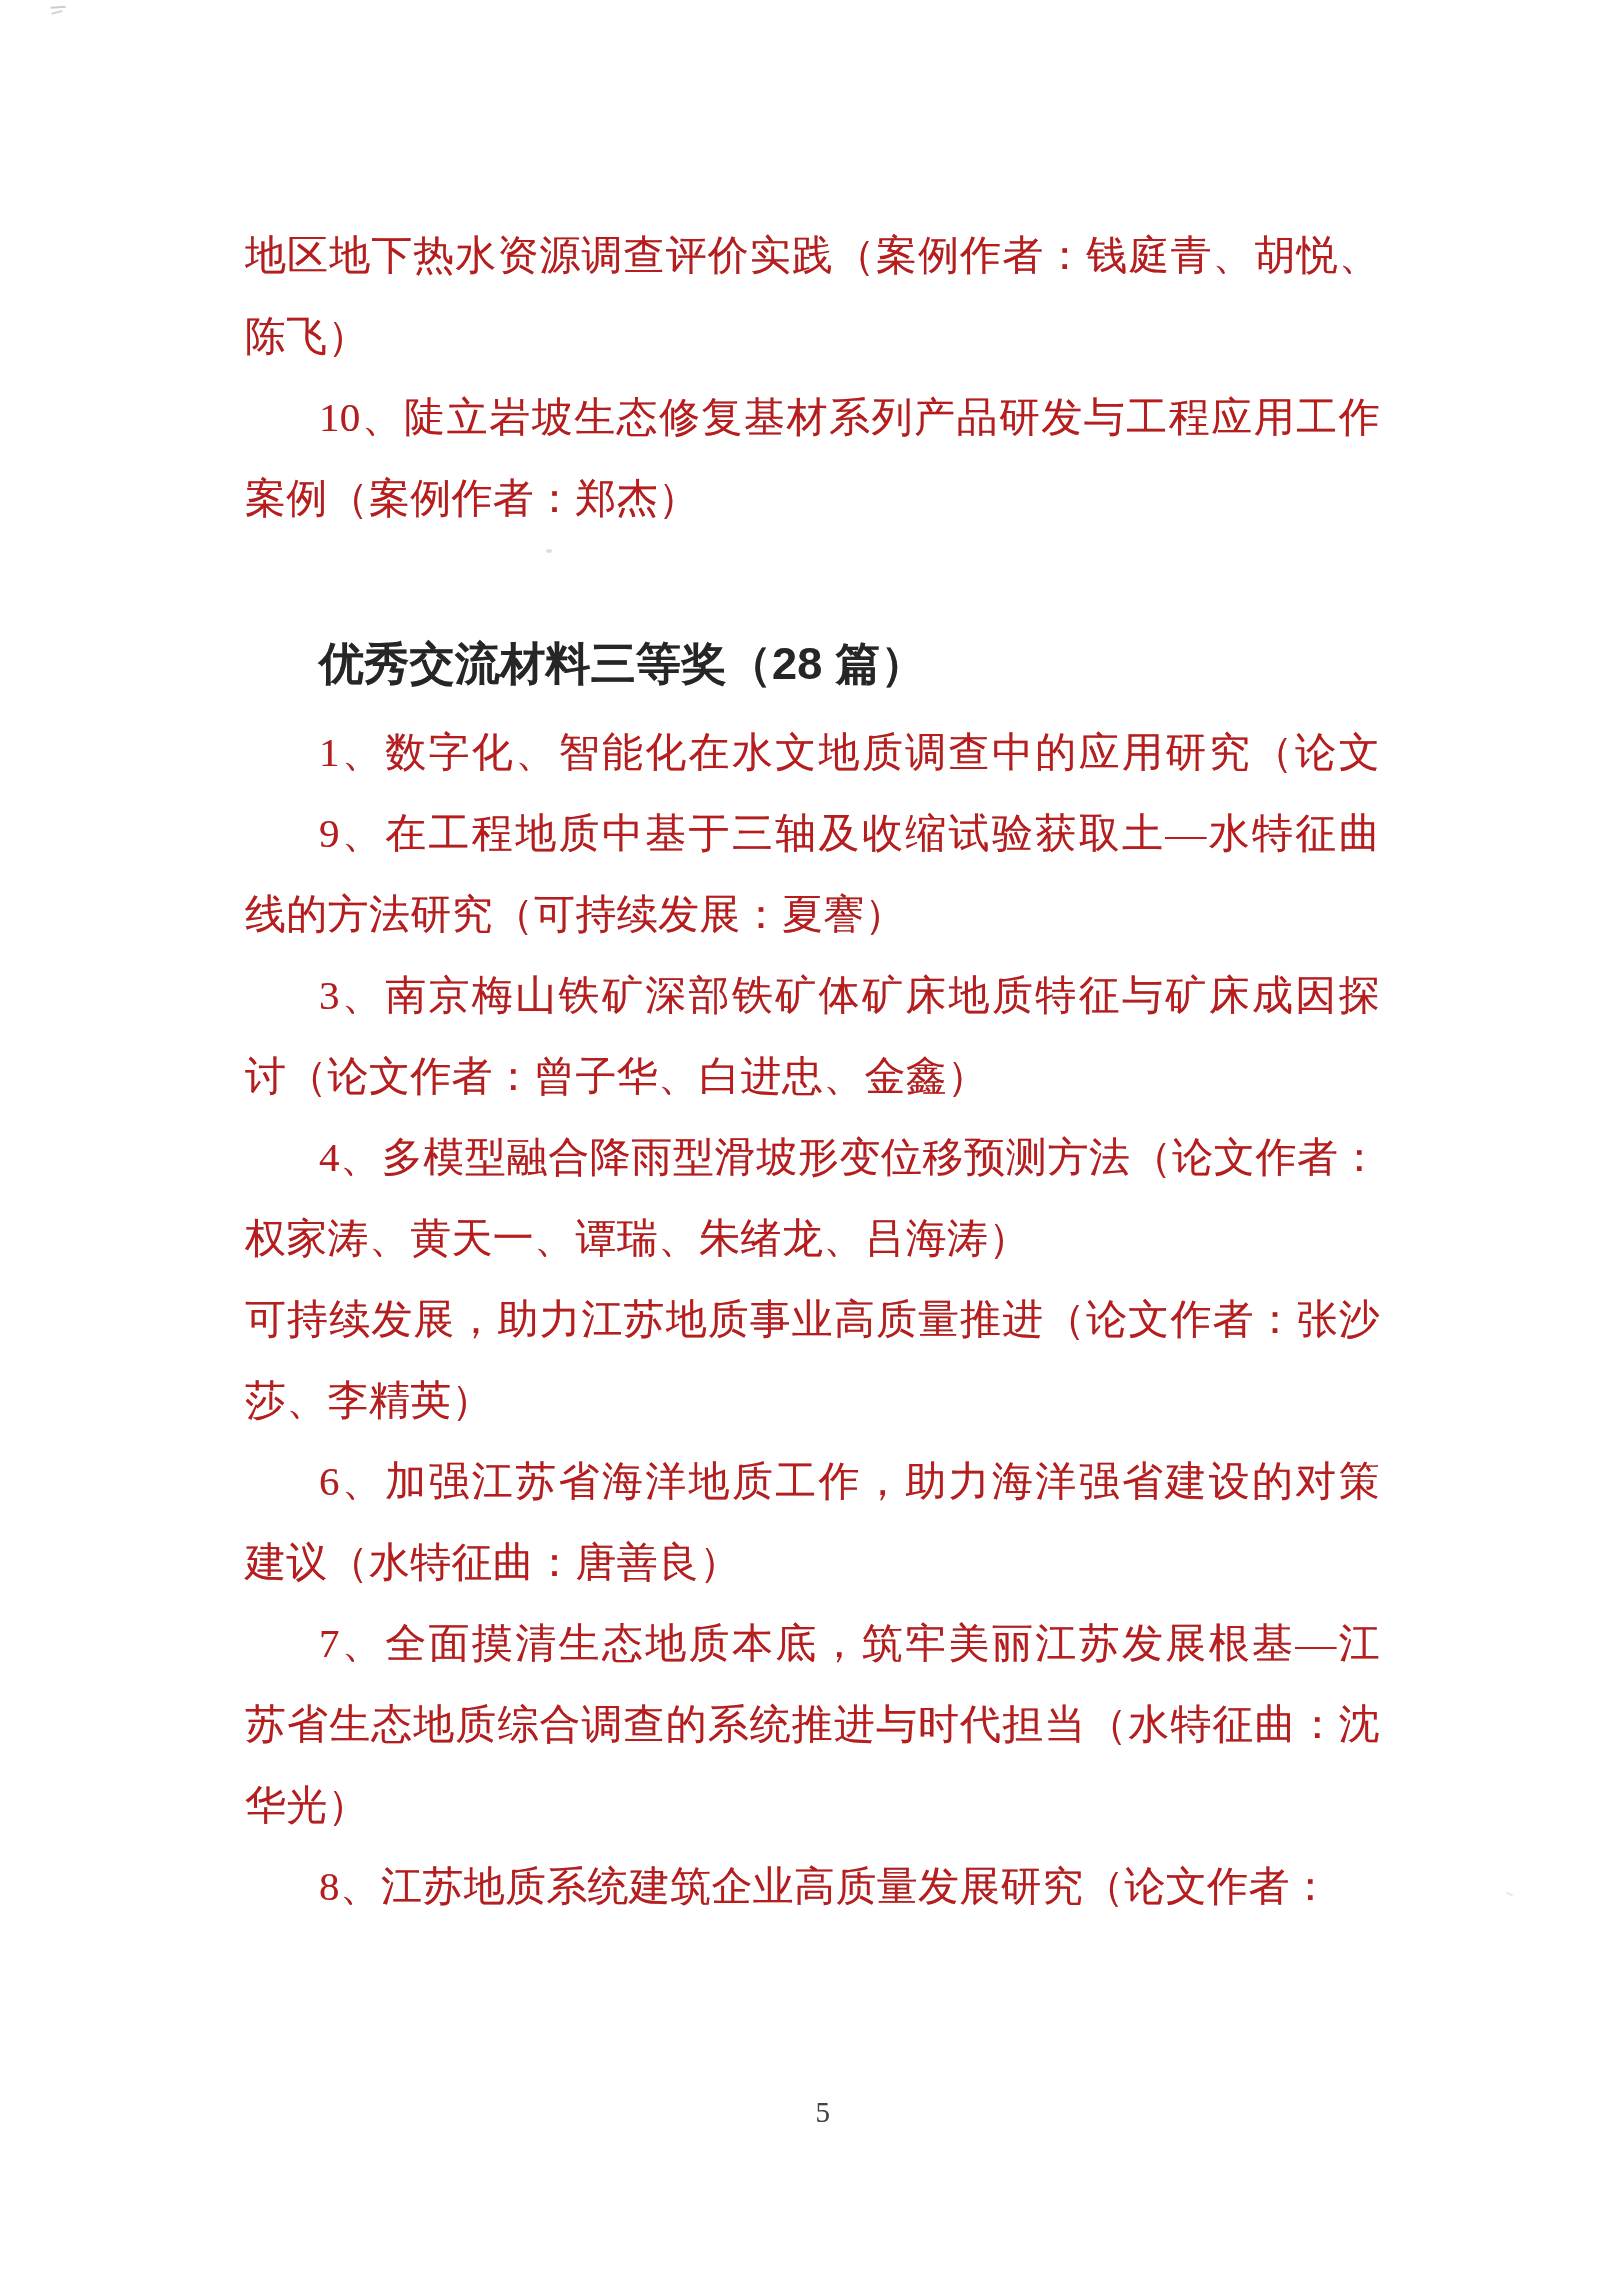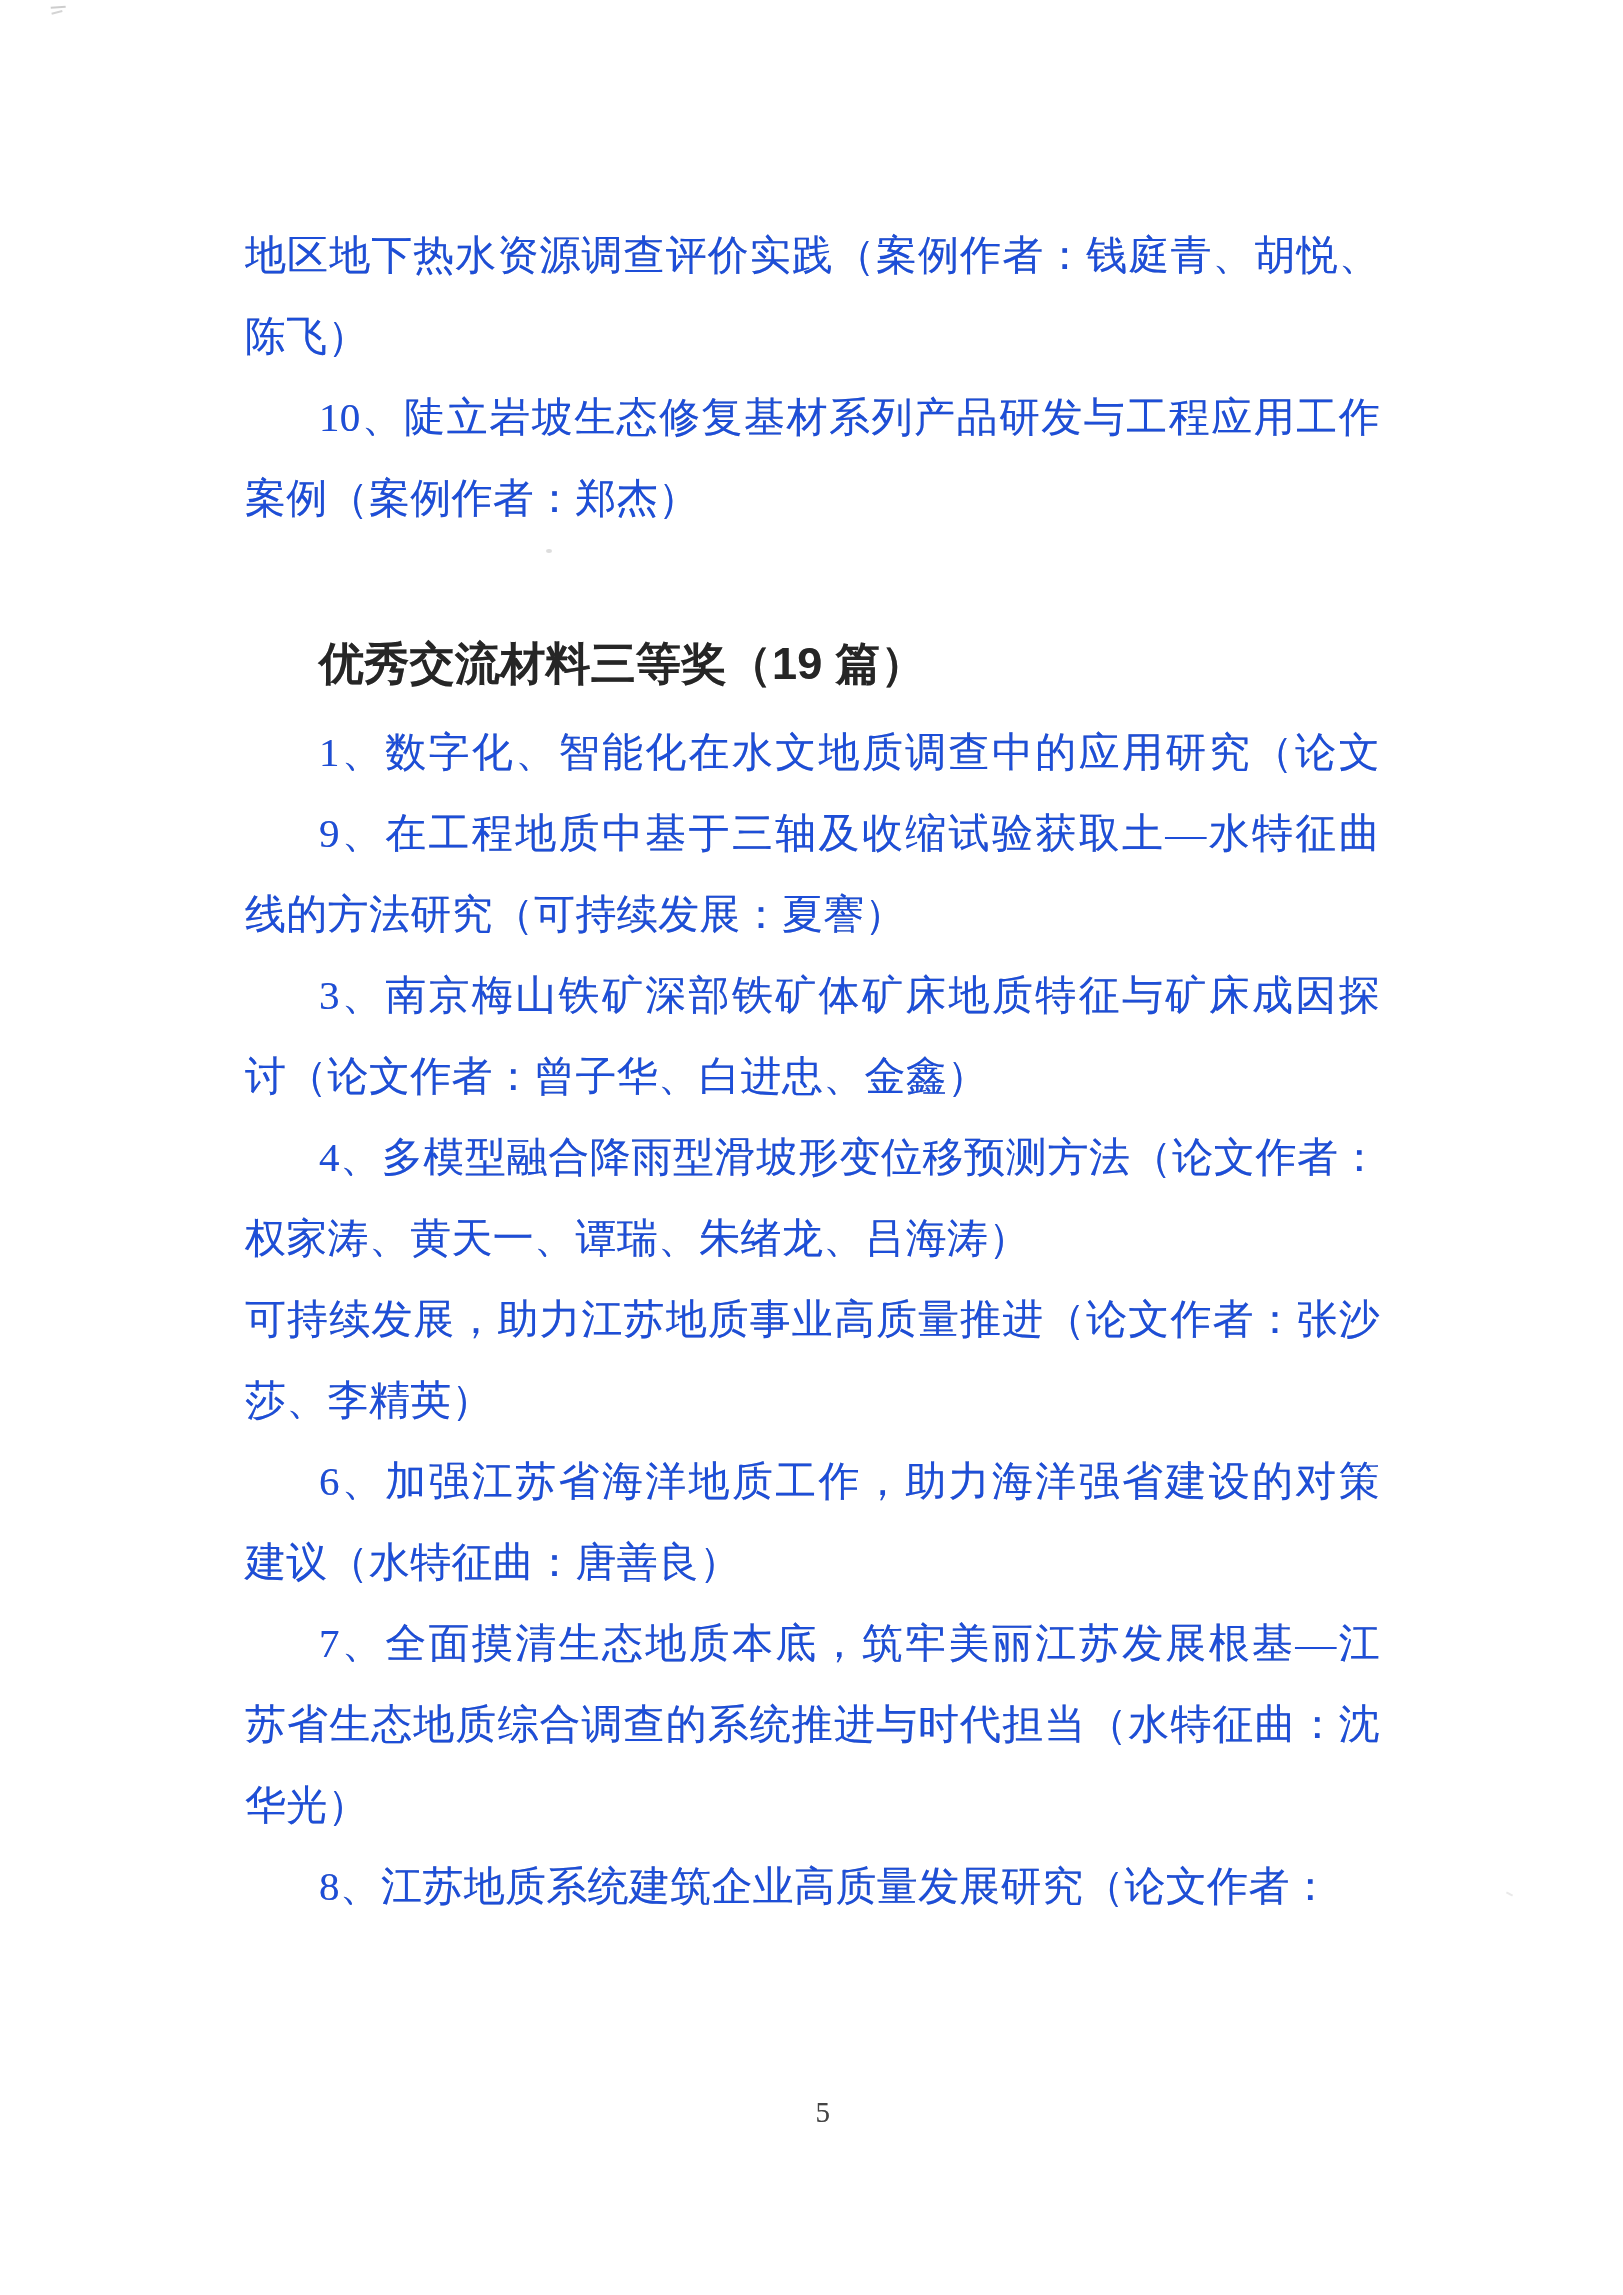--- a/index.html
+++ b/index.html
@@ -23,21 +23,21 @@
     position: absolute;
     left: 245px;
     top: 215px;
     width: 1135px;
   }
   .text-line {
     width: 1135px;
     height: 81px;
     line-height: 81px;
     font-size: 41px;
-    color: #1d4ed8;
+    color: #b91c1c;
     letter-spacing: 0.3px;
     white-space: nowrap;
     text-align: left;
     text-shadow: 0 0 0.5px rgba(40,40,40,0.35);
     box-sizing: border-box;
   }
   .text-line.indent {
     padding-left: 74px;
   }
   .text-line.full {
@@ -115,21 +115,21 @@
 
   <span class="artifact-topleft"></span>
   <span class="artifact-speck"></span>
   <span class="artifact-tick"></span>
 
   <div class="content" id="lines-container">
       <div class="text-line full">地区地下热水资源调查评价实践（案例作者：钱庭青、胡悦、</div>
       <div class="text-line">陈飞）</div>
       <div class="text-line indent full">10、陡立岩坡生态修复基材系列产品研发与工程应用工作</div>
       <div class="text-line">案例（案例作者：郑杰）</div>
-      <div class="text-line heading indent">优秀交流材料三等奖（19 篇）</div>
+      <div class="text-line heading indent">优秀交流材料三等奖（28 篇）</div>
       <div class="text-line indent full">1、数字化、智能化在水文地质调查中的应用研究（论文</div>
       <div class="text-line indent full">9、在工程地质中基于三轴及收缩试验获取土—水特征曲</div>
       <div class="text-line">线的方法研究（可持续发展：夏謇）</div>
       <div class="text-line indent full">3、南京梅山铁矿深部铁矿体矿床地质特征与矿床成因探</div>
       <div class="text-line">讨（论文作者：曾子华、白进忠、金鑫）</div>
       <div class="text-line indent full">4、多模型融合降雨型滑坡形变位移预测方法（论文作者：</div>
       <div class="text-line">权家涛、黄天一、谭瑞、朱绪龙、吕海涛）</div>
       <div class="text-line full">可持续发展，助力江苏地质事业高质量推进（论文作者：张沙</div>
       <div class="text-line">莎、李精英）</div>
       <div class="text-line indent full">6、加强江苏省海洋地质工作，助力海洋强省建设的对策</div>

